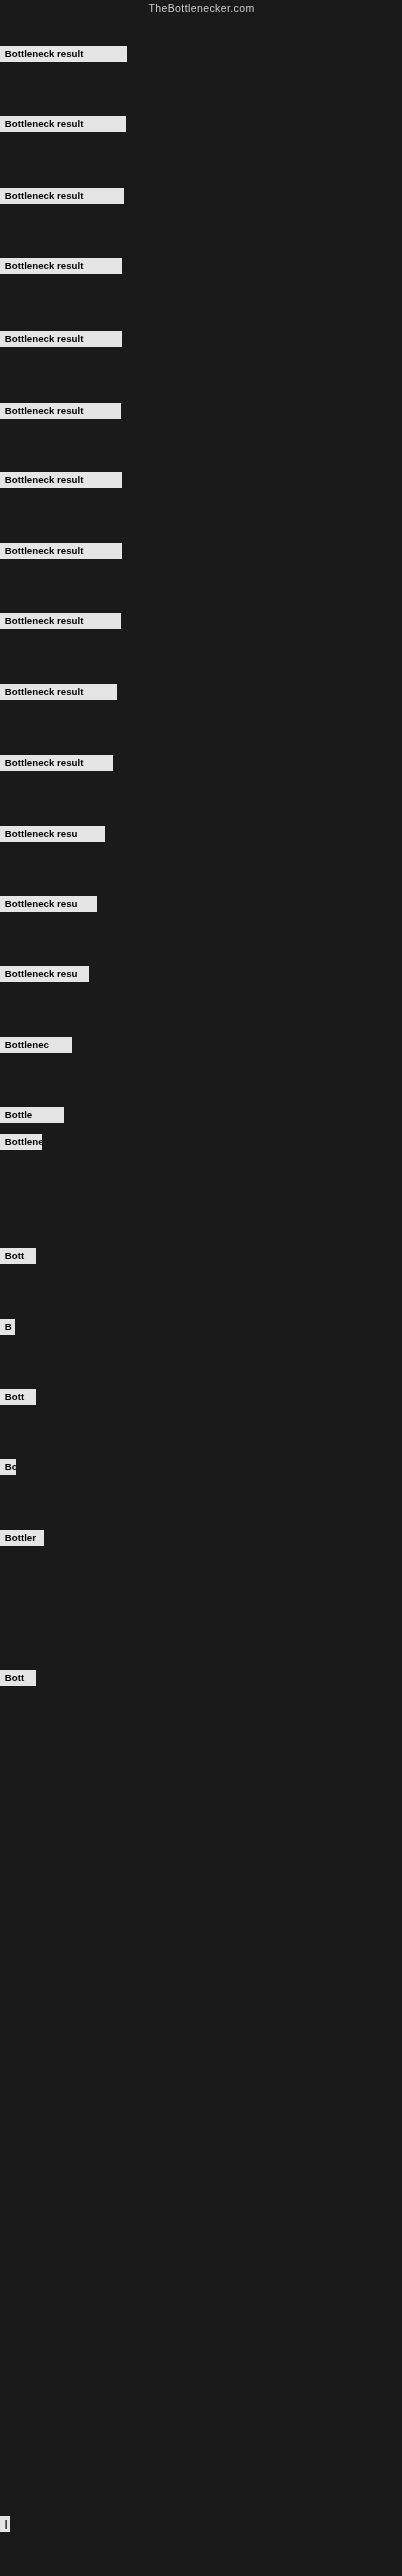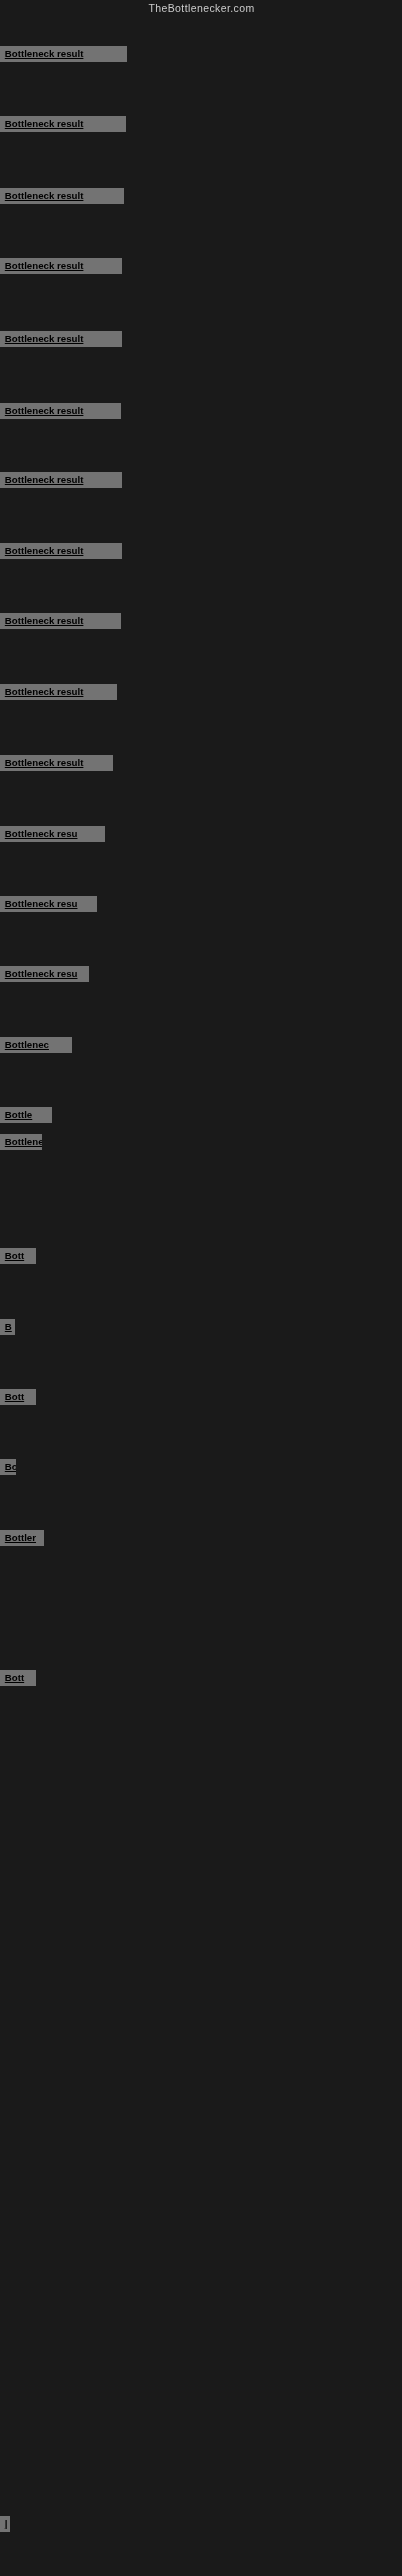--- a/index.html
+++ b/index.html
@@ -19,30 +19,29 @@
     .site-title {
       text-align: center;
       color: #cccccc;
       font-size: 10.5px;
       padding: 2px 0;
       letter-spacing: 0.4px;
     }
 
     .bottleneck-bar {
       display: inline-block;
-      background-color: #737373;
+      background-color: #e5e5e5;
       color: #000000;
       font-size: 9.7px;
       font-weight: bold;
       padding: 2.4px 4.8px;
       white-space: nowrap;
       overflow: hidden;
       position: absolute;
       left: 0;
-      text-decoration: underline;
     }
   </style>
 </head>
 <body>
 
 <div class="site-title">TheBottlenecker.com</div>
 
 <div id="bars-container">
     <div class="bottleneck-bar" style="top: 46px; width: 127px;">Bottleneck result</div>
     <div class="bottleneck-bar" style="top: 116px; width: 126px;">Bottleneck result</div>
@@ -52,21 +51,21 @@
     <div class="bottleneck-bar" style="top: 403px; width: 121px;">Bottleneck result</div>
     <div class="bottleneck-bar" style="top: 472px; width: 122px;">Bottleneck result</div>
     <div class="bottleneck-bar" style="top: 543px; width: 122px;">Bottleneck result</div>
     <div class="bottleneck-bar" style="top: 613px; width: 121px;">Bottleneck result</div>
     <div class="bottleneck-bar" style="top: 684px; width: 117px;">Bottleneck result</div>
     <div class="bottleneck-bar" style="top: 755px; width: 113px;">Bottleneck result</div>
     <div class="bottleneck-bar" style="top: 826px; width: 105px;">Bottleneck resu</div>
     <div class="bottleneck-bar" style="top: 896px; width: 97px;">Bottleneck resu</div>
     <div class="bottleneck-bar" style="top: 966px; width: 89px;">Bottleneck resu</div>
     <div class="bottleneck-bar" style="top: 1037px; width: 72px;">Bottlenec</div>
-    <div class="bottleneck-bar" style="top: 1107px; width: 52px;">Bottle</div>
+    <div class="bottleneck-bar" style="top: 1107px; width: 64px;">Bottle</div>
     <div class="bottleneck-bar" style="top: 1134px; width: 42px;">Bottlenec</div>
     <div class="bottleneck-bar" style="top: 1248px; width: 36px;">Bott</div>
     <div class="bottleneck-bar" style="top: 1319px; width: 14.5px;">B</div>
     <div class="bottleneck-bar" style="top: 1389px; width: 36px;">Bott</div>
     <div class="bottleneck-bar" style="top: 1459px; width: 16px;">Bo</div>
     <div class="bottleneck-bar" style="top: 1530px; width: 44px;">Bottler</div>
     <div class="bottleneck-bar" style="top: 1670px; width: 36px;">Bott</div>
     <div class="bottleneck-bar" style="top: 2516px; width: 8px;">|</div>
   </div>
 

